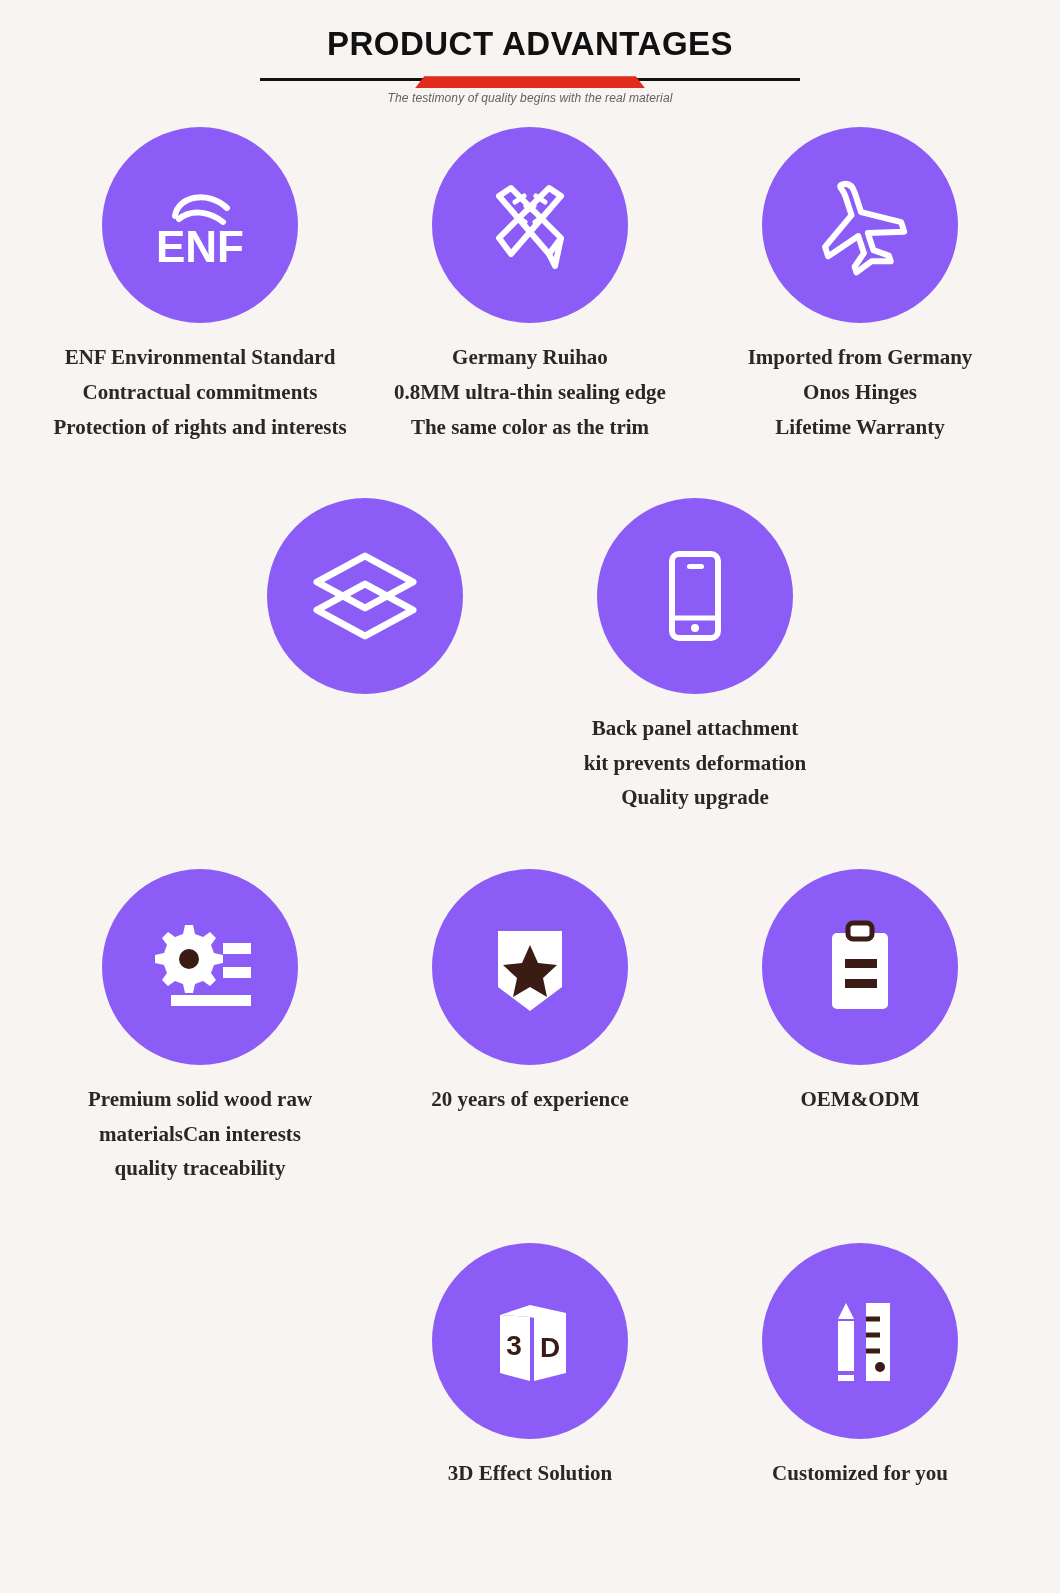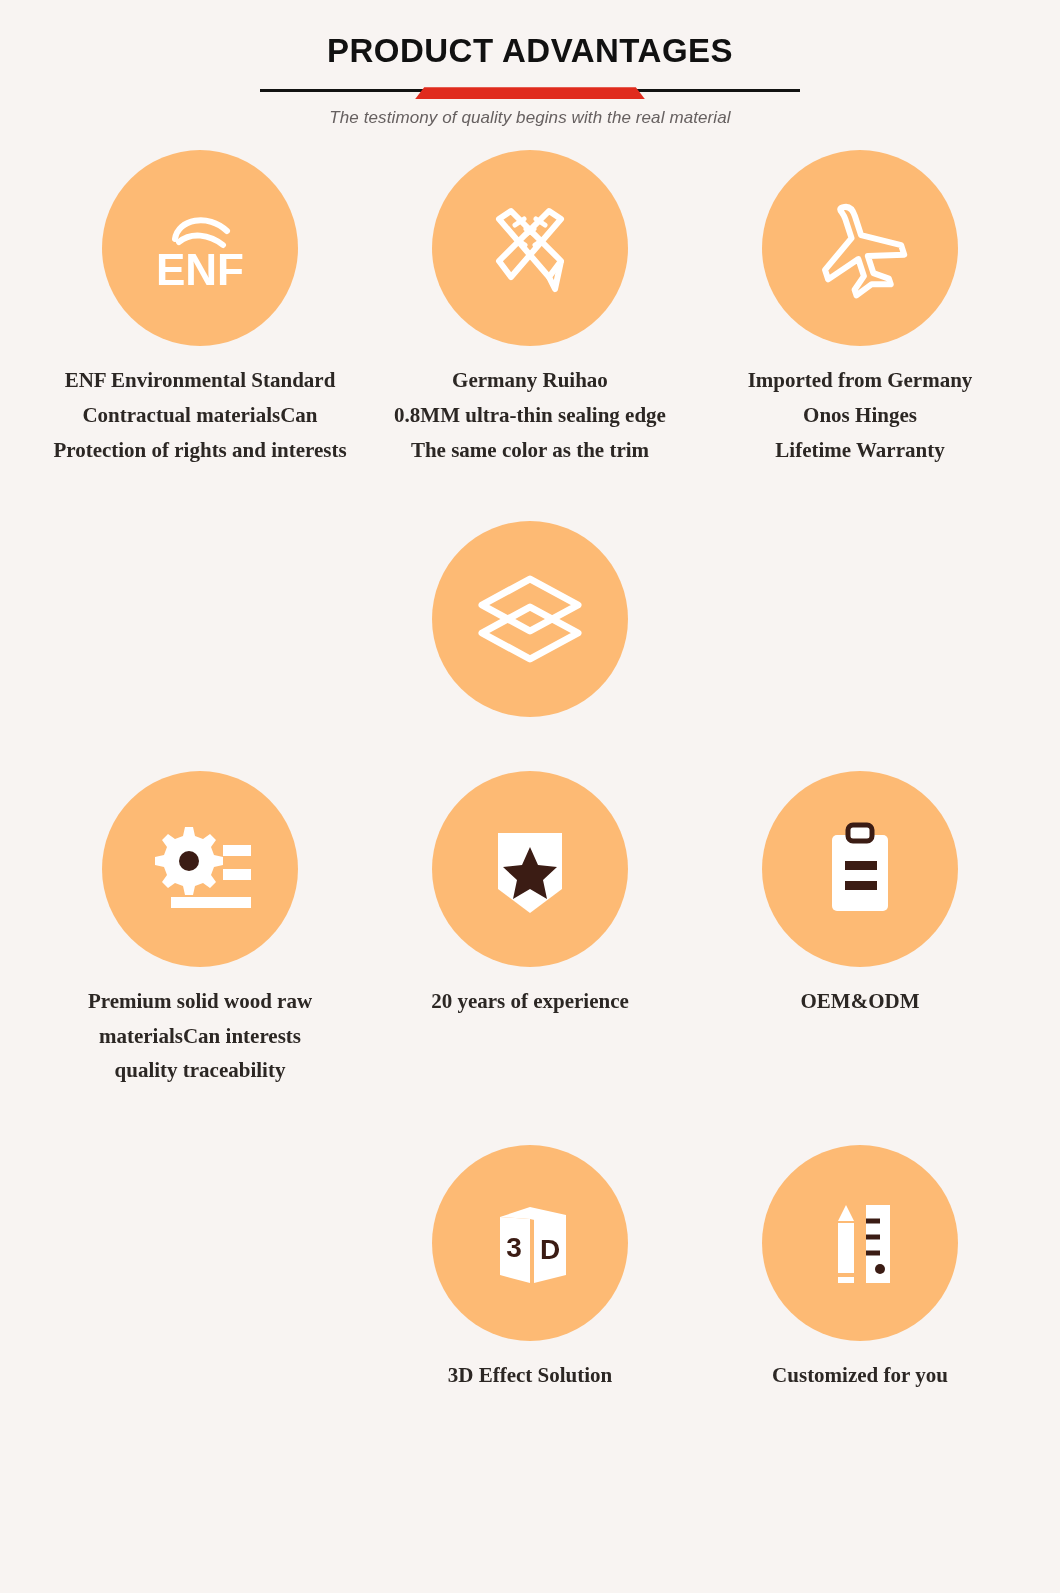--- a/index.html
+++ b/index.html
@@ -20,21 +20,21 @@
     padding-top: 18px;
     text-align: center;
     position: relative;
   }
   .header-title {
     font-family: "Liberation Sans", sans-serif;
     font-weight: bold;
     font-size: 33px;
     letter-spacing: 0.5px;
     color: #111111;
-    margin: 12px;
+    margin: 5px;
     line-height: 1.25;
   }
   .rule-wrap {
     position: relative;
     width: 540px;
     margin: 8px auto 0 auto;
     height: 16px;
   }
   .rule-line {
     position: absolute;
@@ -50,23 +50,23 @@
     transform: translateX(-50%);
     top: 4px;
     width: 230px;
     height: 12px;
     background: #e02b1d;
     clip-path: polygon(4% 0%, 96% 0%, 100% 100%, 0% 100%);
   }
   .header-sub {
     font-family: "Liberation Sans", sans-serif;
     font-style: italic;
-    font-size: 17px;
+    font-size: 12px;
     color: #666060;
-    margin: 9px 0 0 0;
+    margin: 3px 0 0 0;
     letter-spacing: 0.1px;
   }
 
   
   .grid {
     margin-top: 22px;
     display: flex;
     flex-direction: column;
   }
   .row {
@@ -80,21 +80,21 @@
     display: flex;
     flex-direction: column;
     align-items: center;
   }
   .cell.empty { visibility: hidden; }
 
   .badge {
     width: 196px;
     height: 196px;
     border-radius: 50%;
-    background: #fdba74;
+    background: #8b5cf6;
     display: flex;
     align-items: center;
     justify-content: center;
     flex: none;
     text-decoration: underline;
   }
   .badge svg { display: block; }
 
   .caption {
     margin-top: 17px;
@@ -131,21 +131,21 @@
     <div class="cell">
       <div class="badge">
         <svg width="110" height="110" viewBox="0 0 110 110">
           <path d="M30 46 C33 26, 63 20, 82 38" fill="none" stroke="#fff" stroke-width="6" stroke-linecap="round"></path>
           <path d="M34 49 C46 39, 64 41, 78 52" fill="none" stroke="#fff" stroke-width="6" stroke-linecap="round"></path>
           <text x="55" y="92" text-anchor="middle" fill="#fff" font-family="Liberation Sans, sans-serif" font-weight="bold" font-size="44">ENF</text>
         </svg>
       </div>
       <div class="caption">
         <span class="line">ENF Environmental Standard</span>
-        <span class="line">Contractual materialsCan</span>
+        <span class="line">Contractual commitments</span>
         <span class="line">Protection of rights and interests</span>
       </div>
     </div>
 
     <div class="cell">
       <div class="badge">
         <svg width="110" height="110" viewBox="0 0 110 110">
           <g stroke="#fff" stroke-width="6" fill="none" stroke-linejoin="round">
             <path d="M24 26 L36 18 L86 68 L74 84 Z"></path>
           </g>
@@ -196,20 +196,35 @@
         <svg width="120" height="112" viewBox="0 0 120 112">
           <g fill="none" stroke="#fff" stroke-width="7" stroke-linejoin="round">
             <path d="M60 16 L108 42 L60 68 L12 42 Z"></path>
             <path d="M60 44 L108 70 L60 96 L12 70 Z"></path>
           </g>
         </svg>
       </div>
     </div>
 
 
+    <div class="cell">
+      <div class="badge">
+        <svg width="112" height="112" viewBox="0 0 112 112">
+          <rect x="33" y="14" width="46" height="84" rx="7" ry="7" fill="none" stroke="#fff" stroke-width="6"></rect>
+          <rect x="48" y="24" width="17" height="5" rx="2.5" fill="#fff"></rect>
+          <line x1="34" y1="78" x2="78" y2="78" stroke="#fff" stroke-width="5"></line>
+          <circle cx="56" cy="88" r="4" fill="#fff"></circle>
+        </svg>
+      </div>
+      <div class="caption">
+        <span class="line">Back panel attachment</span>
+        <span class="line">kit prevents deformation</span>
+        <span class="line">Quality upgrade</span>
+      </div>
+    </div>
 
   </div>
 
   <div class="row row-3">
 
     <div class="cell">
       <div class="badge">
         <svg width="118" height="112" viewBox="0 0 118 112">
           <g fill="#fff">
             <path d="M44 14 L52 14 L54 23 L62 26 L69 21 L75 27 L70 34 L73 42 L82 44 L82 52 L73 54 L70 62 L75 69 L69 75 L62 70 L54 73 L52 82 L44 82 L42 73 L34 70 L27 75 L21 69 L26 62 L23 54 L14 52 L14 44 L23 42 L26 34 L21 27 L27 21 L34 26 L42 23 Z"></path>

